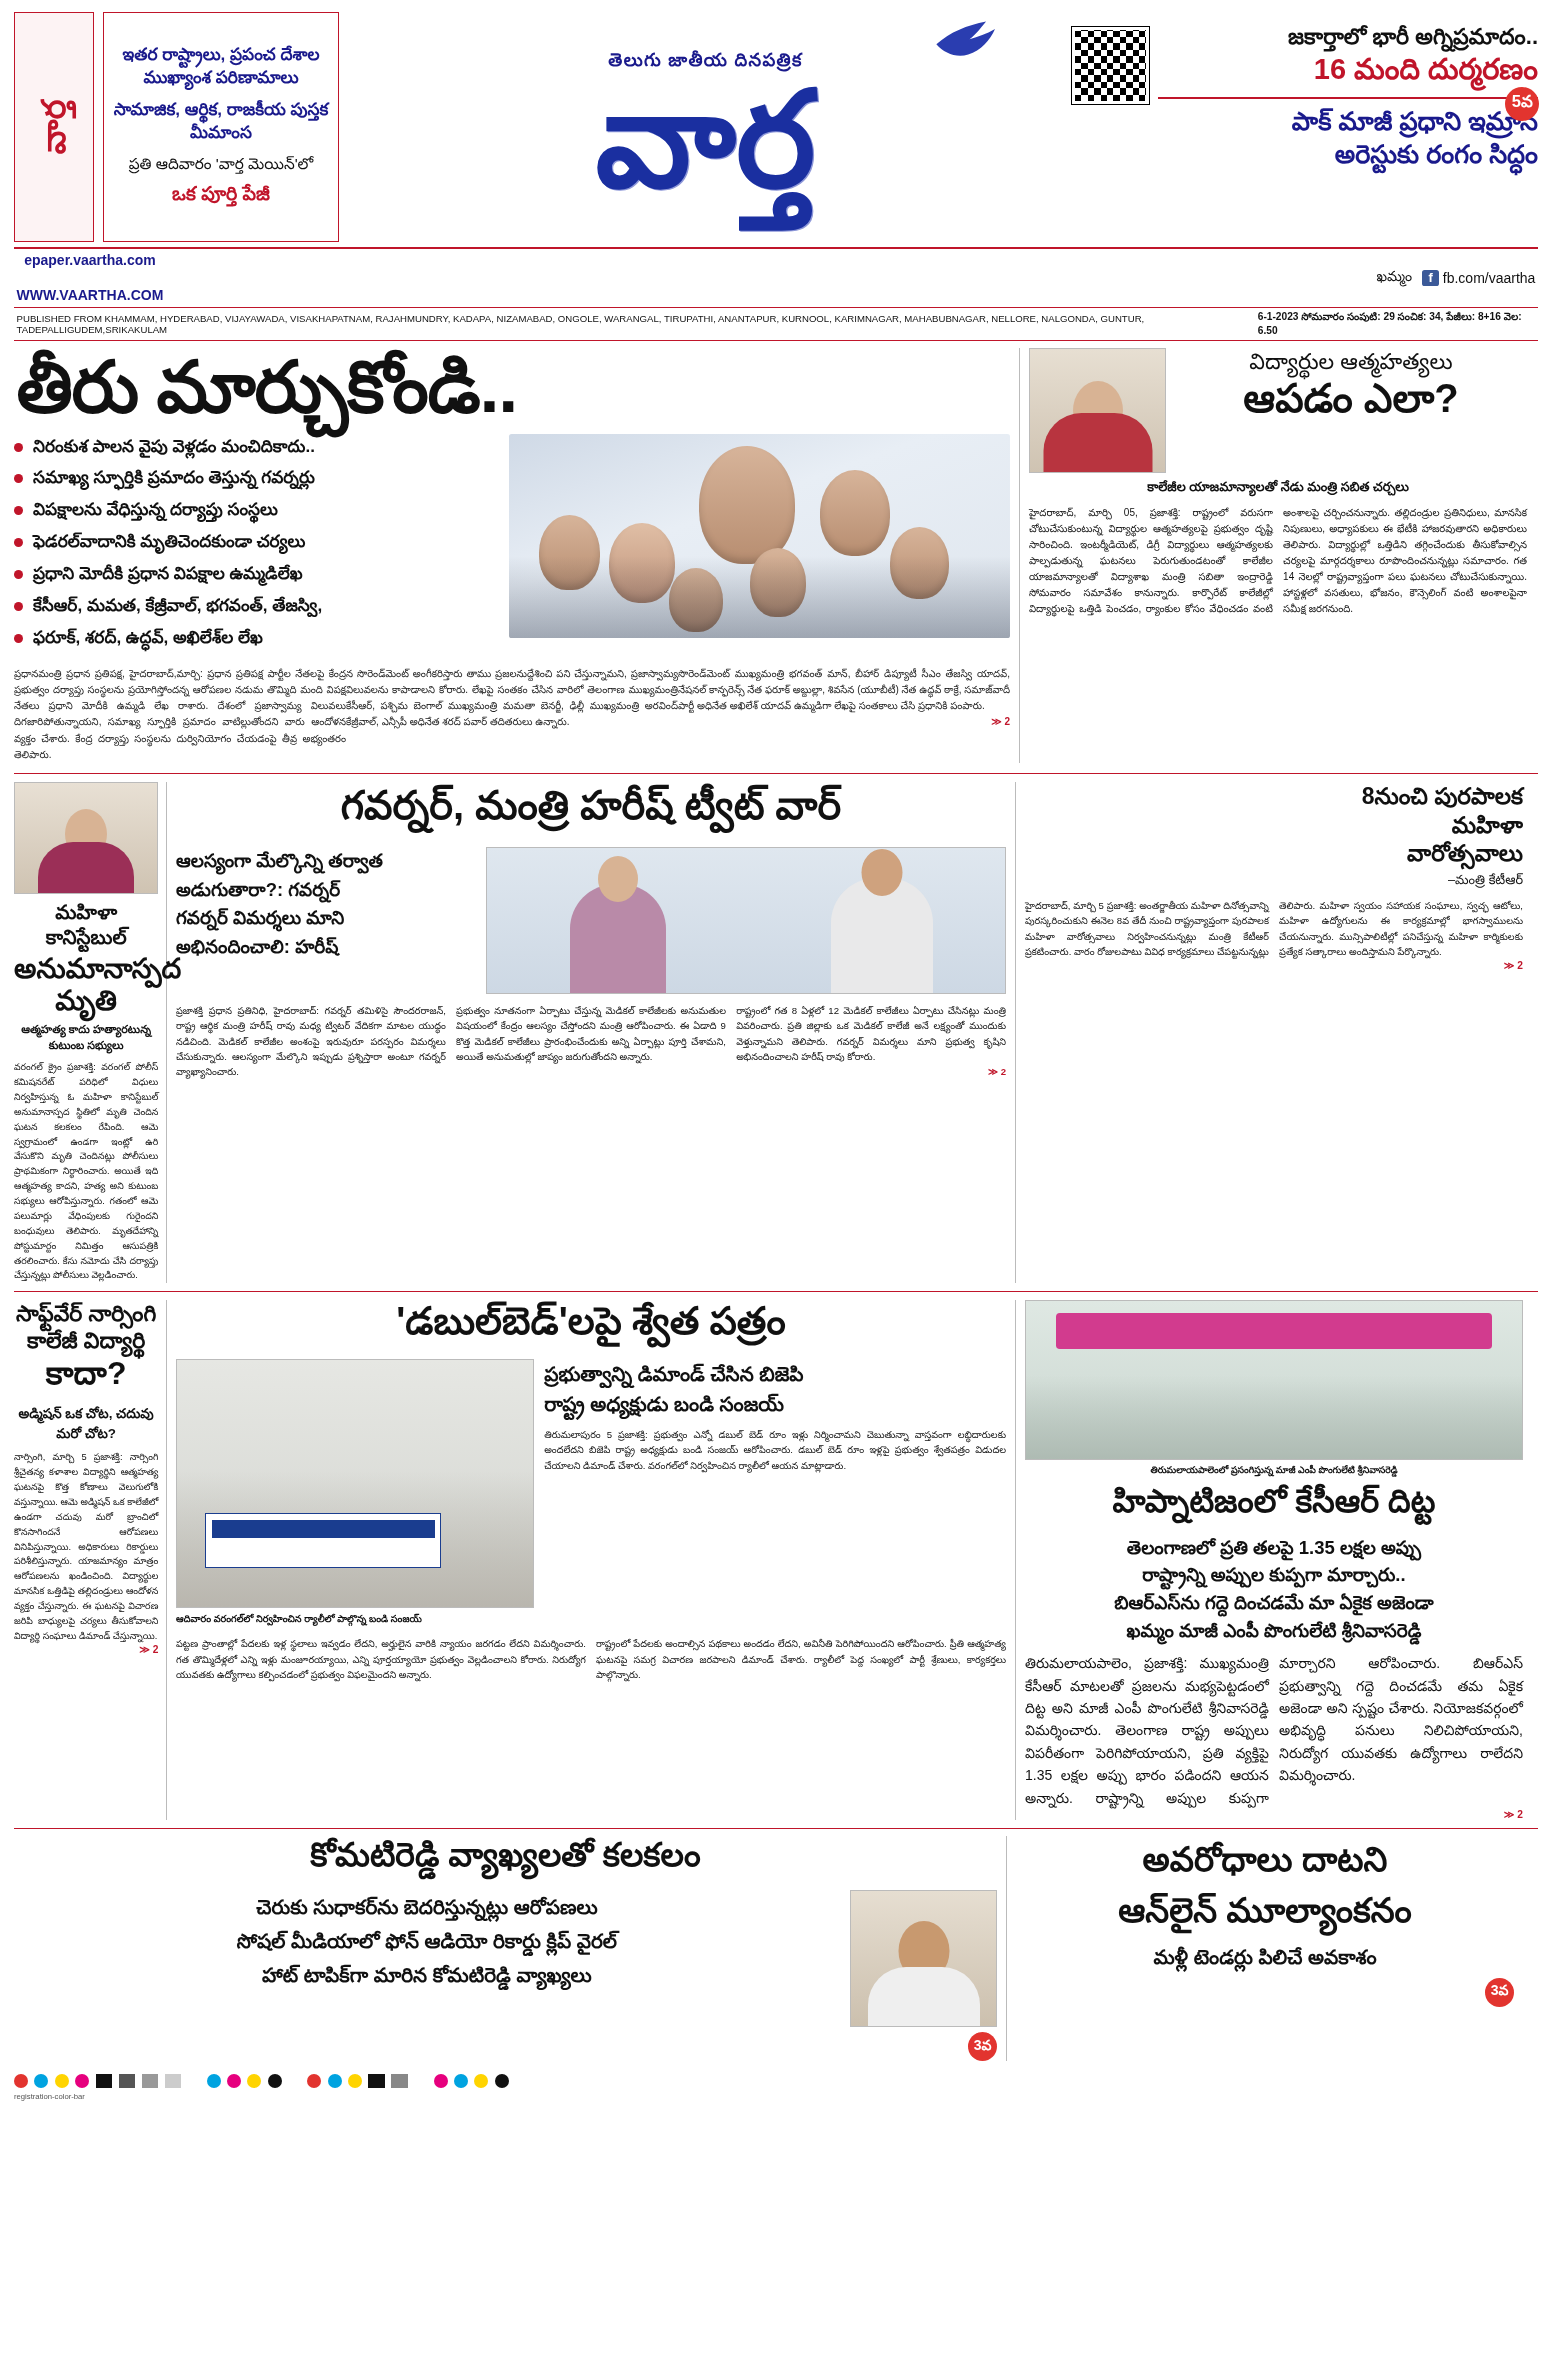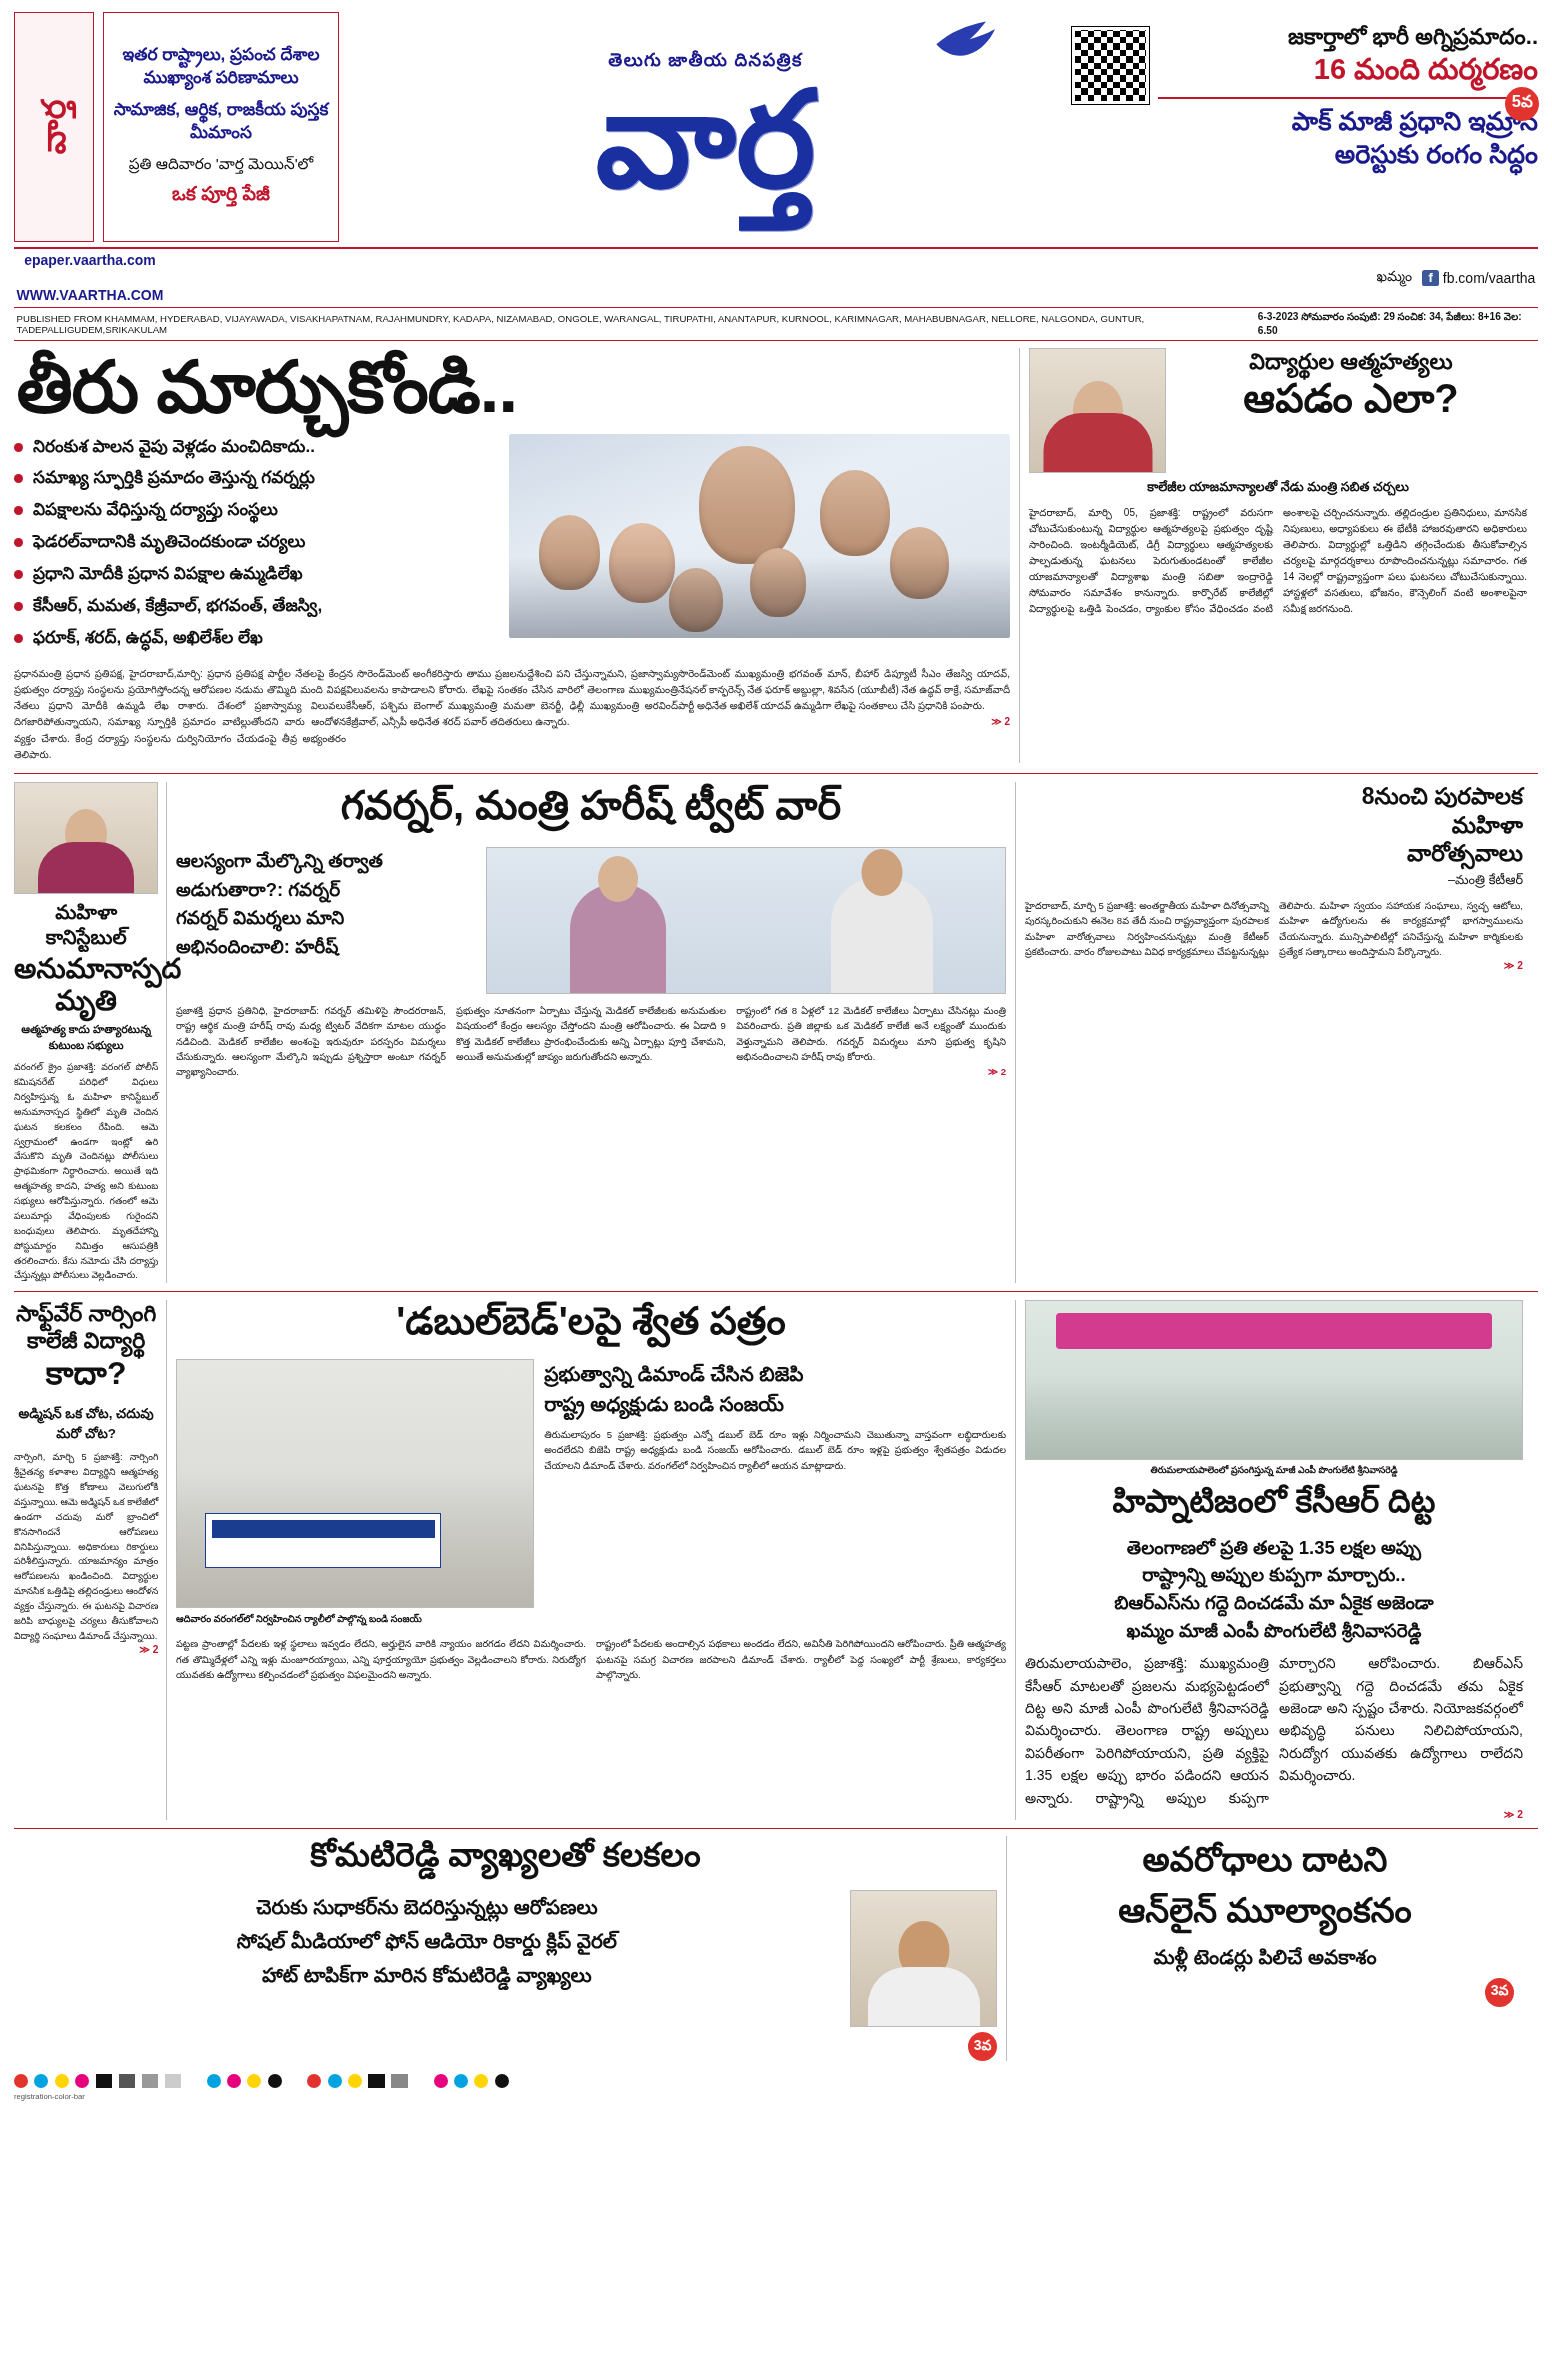--- a/index.html
+++ b/index.html
@@ -143,21 +143,21 @@
   }
   .leadphoto .cap {
     position:absolute; bottom:0; left:0; right:0; height: 40%;
     background: linear-gradient(transparent,rgba(30,40,60,.35));
   }
   .lead-body { display:flex; gap: 0; margin-top: 9px; }
   .lead-body .c { flex:1; font-size: 10px; line-height: 1.62; text-align: justify; color:#222;}
   .more { color:#c0152a; font-weight:bold; text-align:right; }
   hr.thin { border:none; border-top:1.3px solid #c0152a; margin: 10.2px 0 7.7px 0;}
   
-  .rt-head1 { font-size: 22px; font-weight:bold; color:#111; line-height:1.3; text-align:center;}
+  .rt-head1 { font-size: 22px; font-weight:normal; color:#111; line-height:1.3; text-align:center;}
   .rt-head2 { font-size: 40px; font-weight:bold; color:#111; line-height:1.1; text-align:center;}
   .rt-sub { font-size: 12.8px; font-weight:bold; color:#111; text-align:center; margin-top:6.4px;}
   .portrait {
     width: 137px; height: 125px; background: linear-gradient(#e7dfd2,#cfc3b2);
     border:0.6px solid #bbb; position:relative; overflow:hidden; flex:none;
   }
   .portrait .head {
     position:absolute; left:50%; top:26%; transform:translateX(-50%);
     width: 50px; height: 59px; border-radius:50%; background:#d8b394;
   }
@@ -287,21 +287,21 @@
       <span>ఖమ్మం</span>
       <span class="fb">
         <span class="fbicon">f</span>
         <span>fb.com/vaartha</span>
       </span>
     </div>
   </div>
 
   <div class="published">
     <div>PUBLISHED FROM KHAMMAM, HYDERABAD, VIJAYAWADA, VISAKHAPATNAM, RAJAHMUNDRY, KADAPA, NIZAMABAD, ONGOLE, WARANGAL, TIRUPATHI, ANANTAPUR, KURNOOL, KARIMNAGAR, MAHABUBNAGAR, NELLORE, NALGONDA, GUNTUR, TADEPALLIGUDEM,SRIKAKULAM</div>
-    <div class="edition">6-3-2023 సోమవారం సంపుటి: 29 సంచిక: 34, పేజీలు: 8+16 వెల: 6.50</div>
+    <div class="edition">6-1-2023 సోమవారం సంపుటి: 29 సంచిక: 34, పేజీలు: 8+16 వెల: 6.50</div>
   </div>
 
   <div class="cols">
     <div class="colL">
       <div class="lead-head">తీరు మార్చుకోండి..</div>
       <div class="lead-wrap">
         <div class="bullets">
           <ul>
             <li>నిరంకుశ పాలన వైపు వెళ్లడం మంచిదికాదు..</li>
             <li>సమాఖ్య స్ఫూర్తికి ప్రమాదం తెస్తున్న గవర్నర్లు</li>

